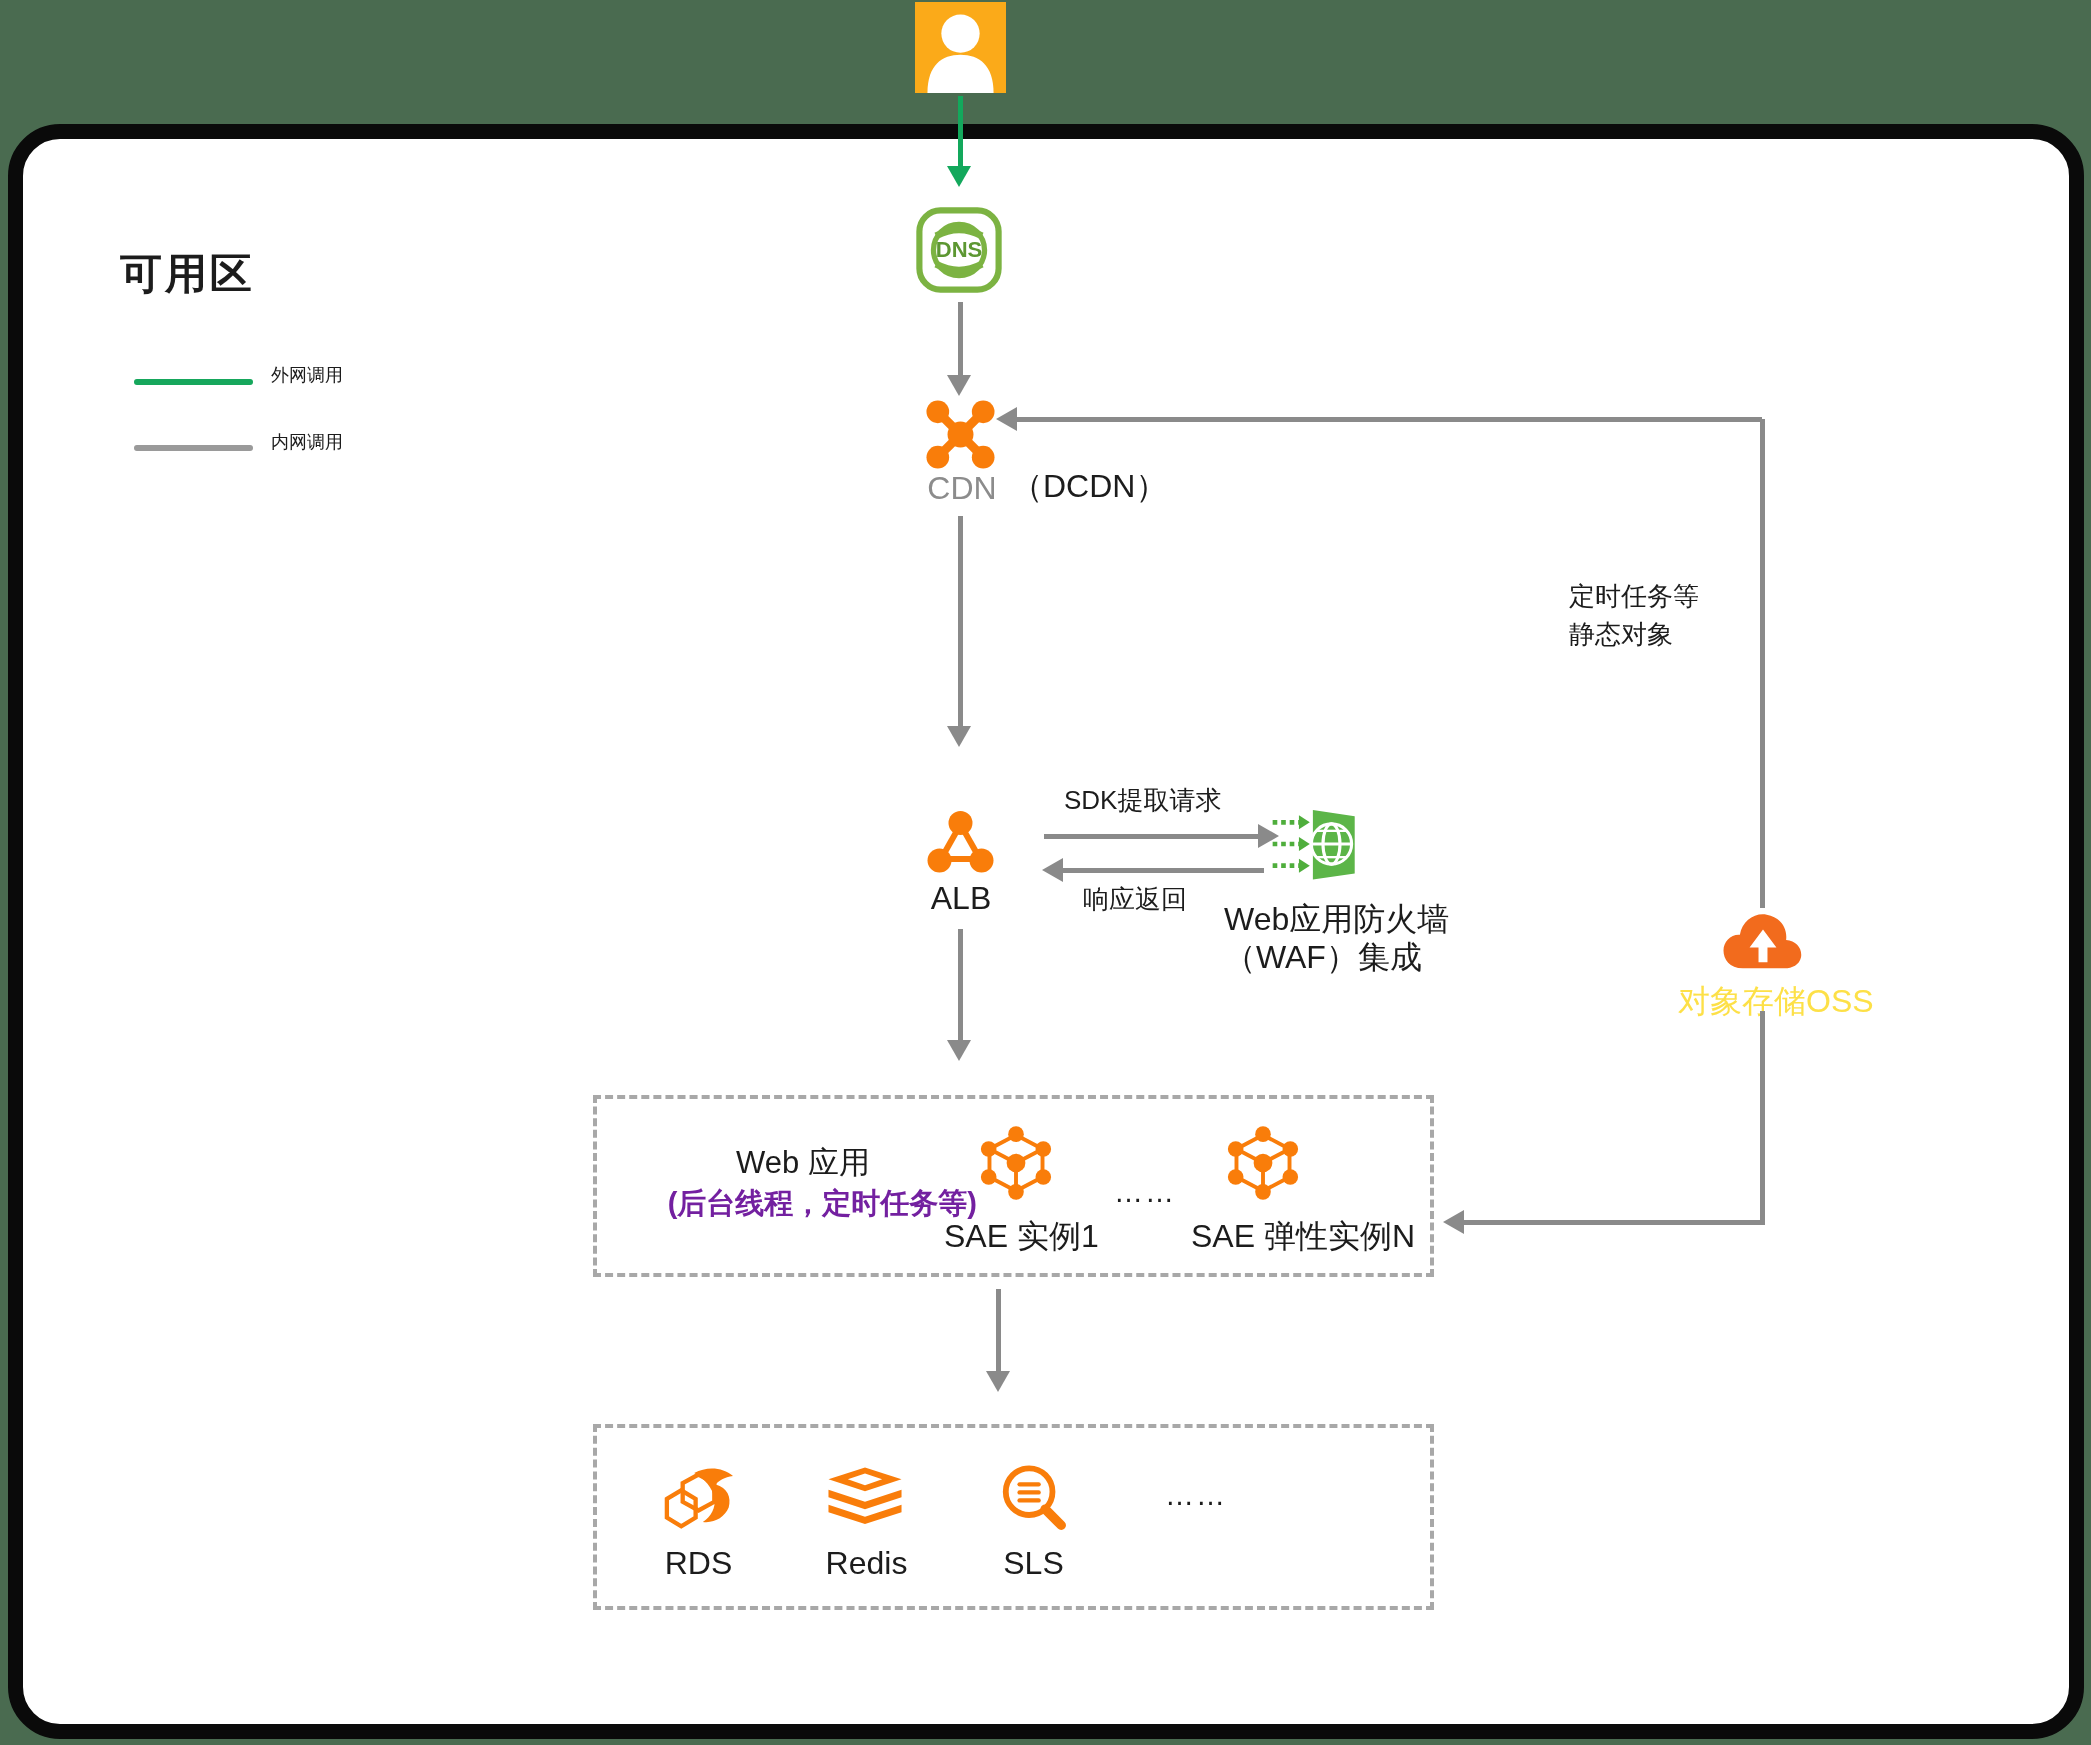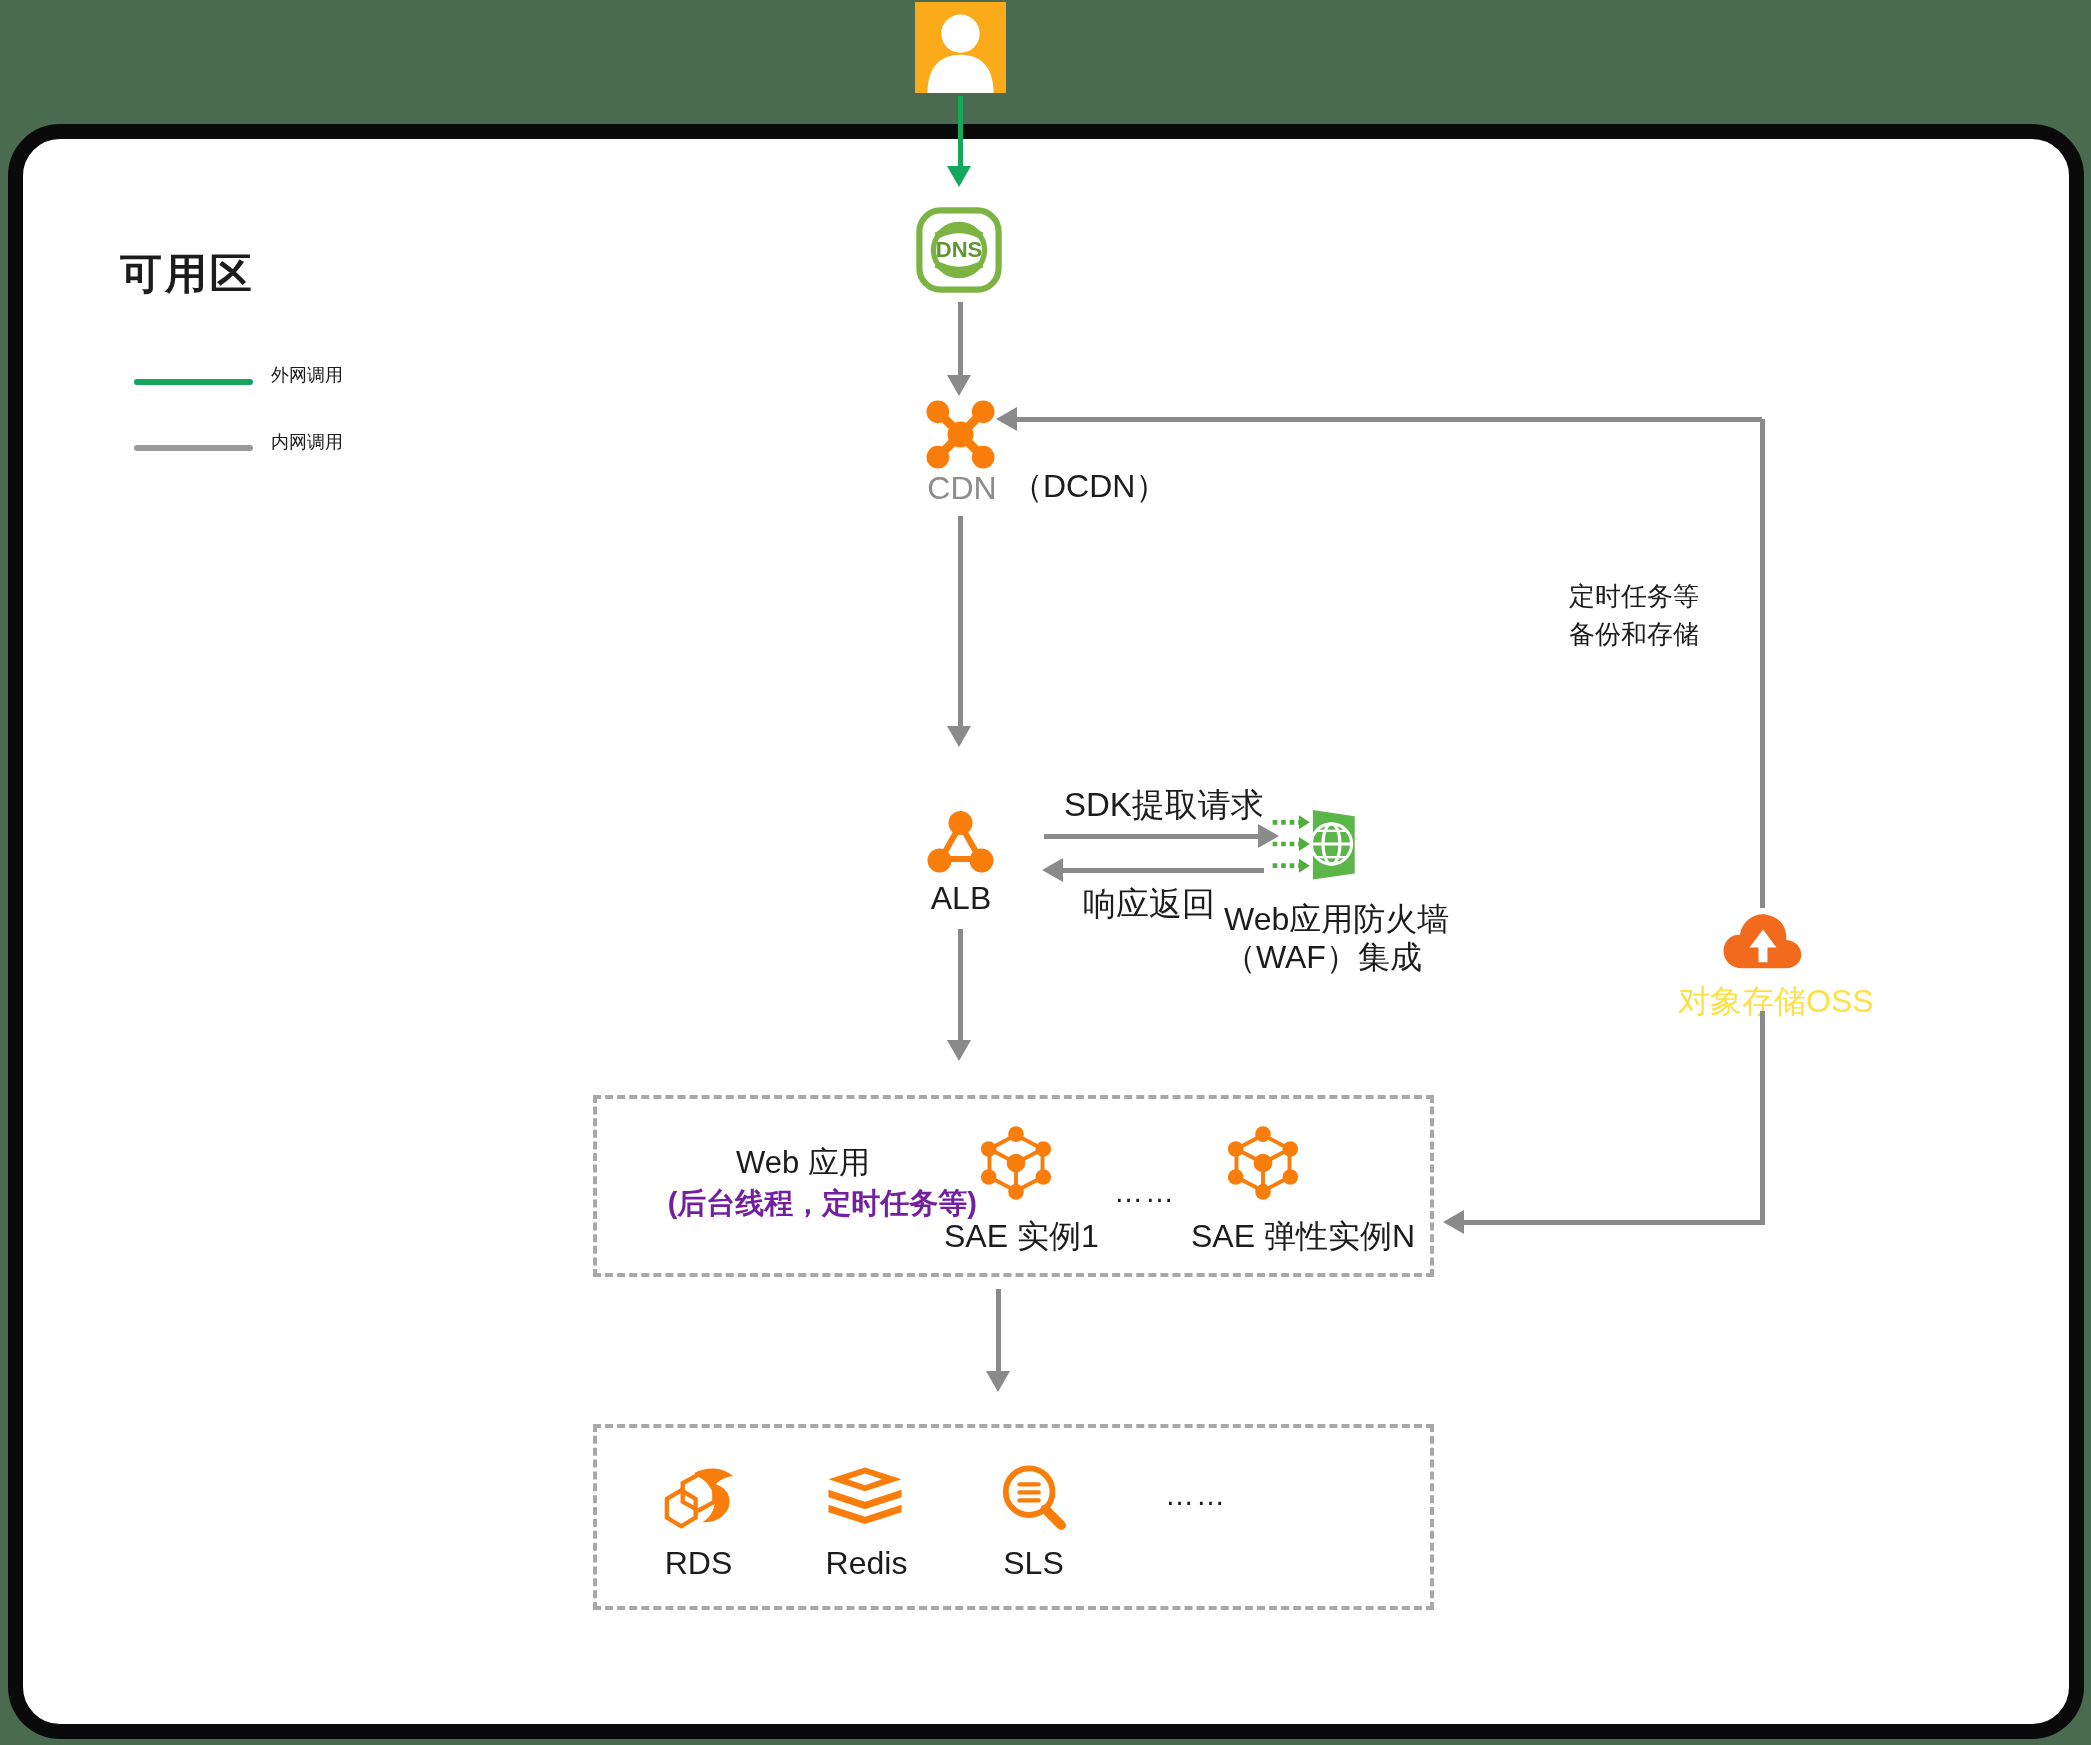--- a/index.html
+++ b/index.html
@@ -20,21 +20,21 @@
     border: 15.3px solid #0a0a0a;
     border-radius: 52px;
   }
 
   
   .tx { position: absolute; white-space: pre; color: #1c1c1c; line-height: 1.28; }
   .az-title { font-size: 42px; font-weight: bold; letter-spacing: 2.9px; }
   .legend-label { font-size: 18px; }
   .node-label { font-size: 32px; text-align: center; }
   .annot { font-size: 26px; }
-  .edge-label { font-size: 33px; }
+  .edge-label { font-size: 26px; }
   .gray-text { color: #8c8c8c; }
   .orange-text { color: #fde047; }
   .red-text { color: #ffffff; }
   .purple-text { color: #7320a0; font-weight: bold; }
   .ell { font-size: 29px; letter-spacing: 1.9px; color: #1c1c1c; }
 
   
   .legend-line { position: absolute; height: 5.7px; border-radius: 2.9px; }
   .legend-green { background: #16a75c; }
   .legend-gray  { background: #9a9a9a; }
@@ -177,21 +177,21 @@
       <path d="M55 26 L73 50 L61 50 L61 70 L49 70 L49 50 L37 50 Z" fill="#ffffff"></path>
     </svg>
   </div>
   <div class="tx node-label orange-text" style="left:1678px; top:981px; width:172px; text-align:center;">对象存储OSS</div>
 
   <div class="vline" style="left:1760px; top:419px; height:489px;"></div>
   <div class="hline" style="left:1013px; top:417px; width:749px;"></div>
   <div class="arrowhead ah-left" style="left:996px; top:407px;"></div>
 
   <div class="tx annot" style="left:1569px; top:580px;">定时任务等</div>
-  <div class="tx annot" style="left:1569px; top:618px;">备份和存储</div>
+  <div class="tx annot" style="left:1569px; top:618px;">静态对象</div>
 
   <div class="vline" style="left:1760px; top:1011px; height:212px;"></div>
   <div class="hline" style="left:1461px; top:1220px; width:304px;"></div>
   <div class="arrowhead ah-left" style="left:1443px; top:1210px;"></div>
 
   <div class="dashbox" style="left:593px; top:1095px; width:841px; height:182px;"></div>
 
   <div class="tx" style="left:669px; top:1143px; width:268px; text-align:center; font-size:31px;">Web 应用</div>
   <div class="tx purple-text" style="left:629px; top:1185px; width:348px; text-align:right; font-size:29px;">(后台线程，定时任务等)</div>
 

